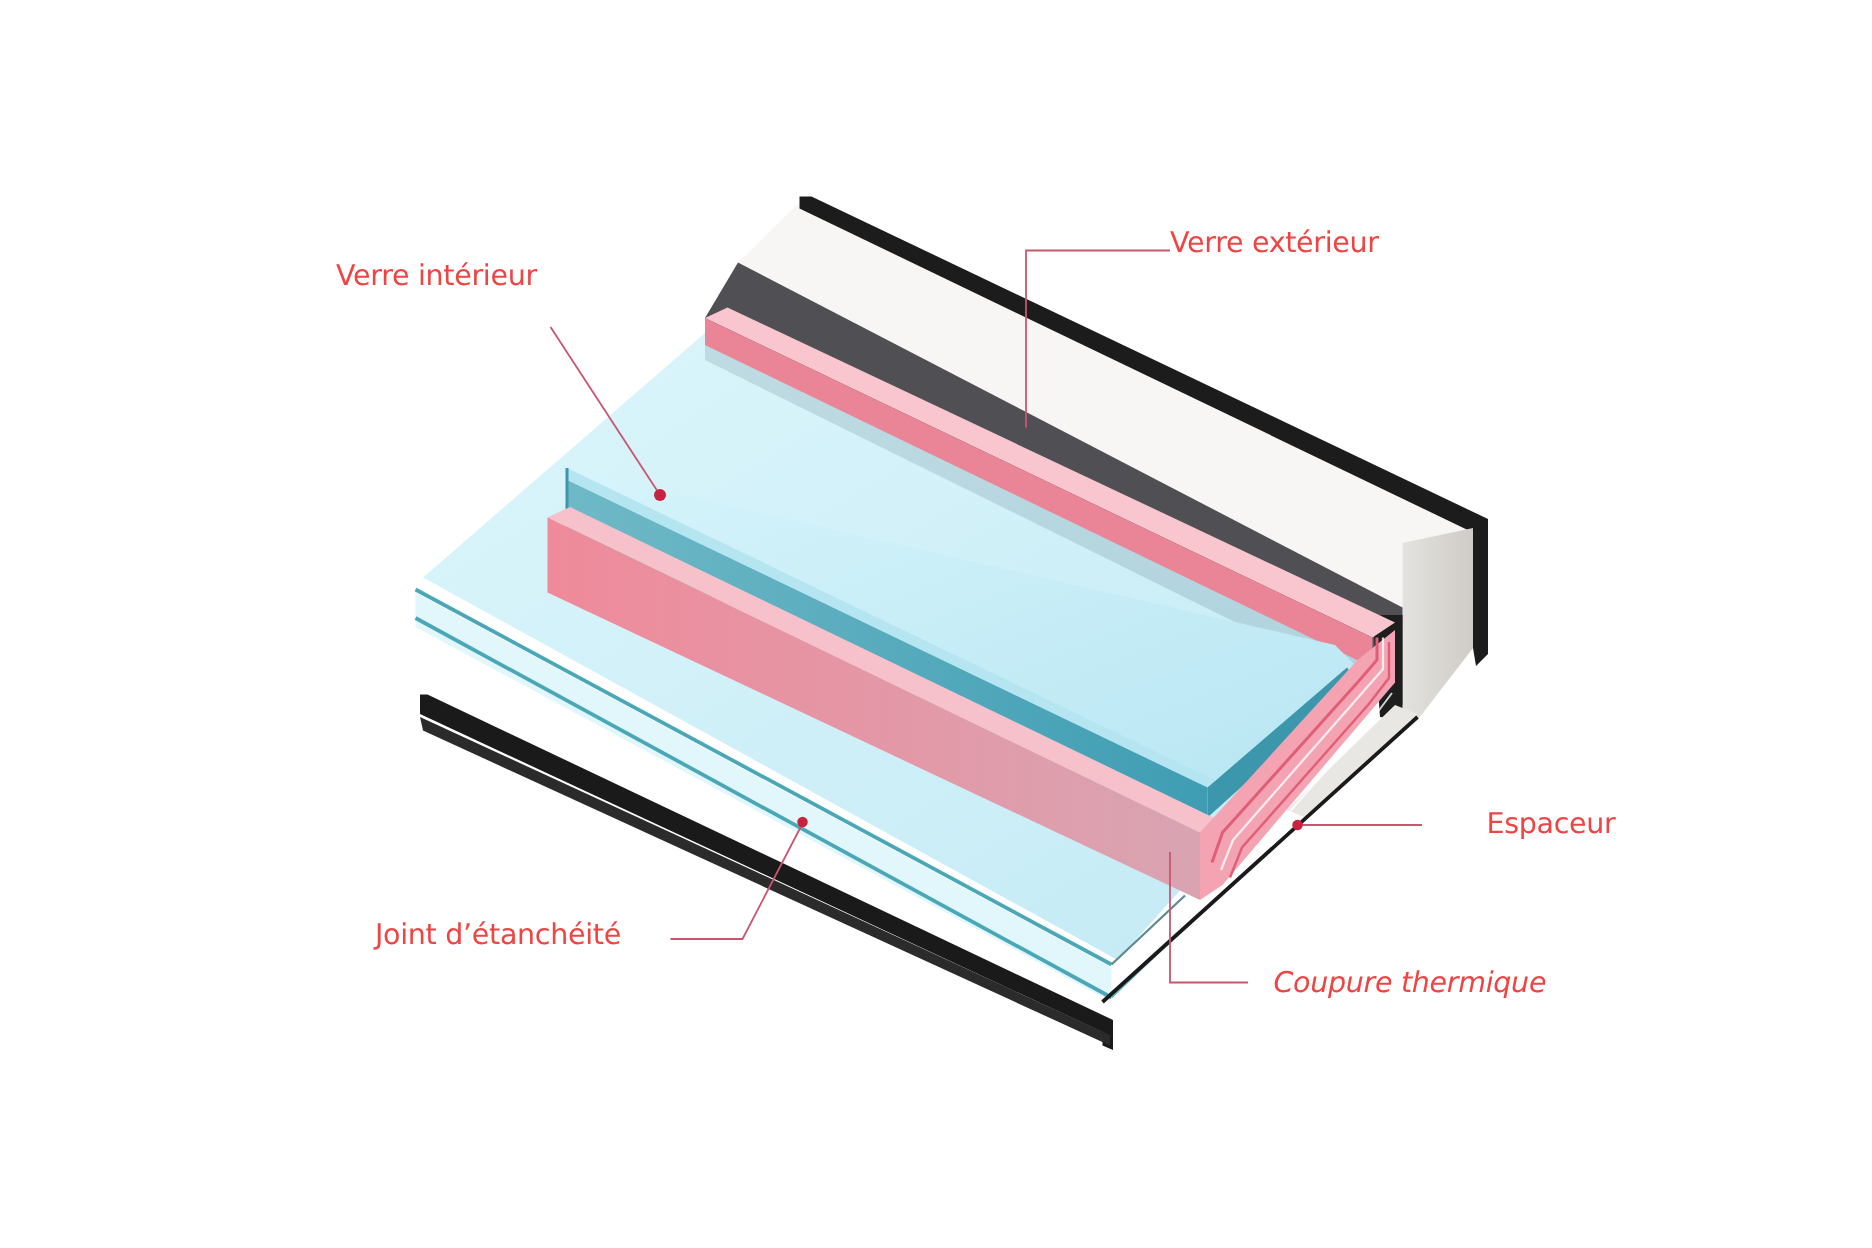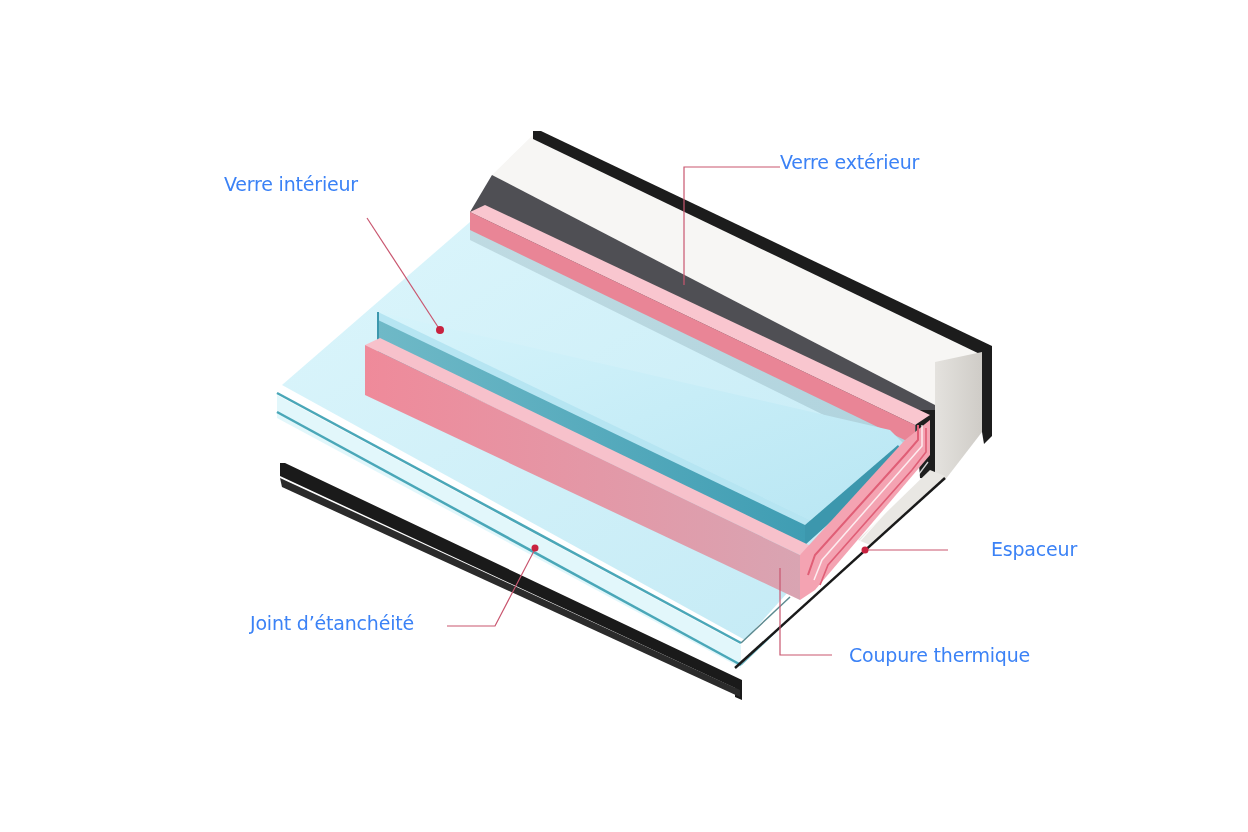--- a/index.html
+++ b/index.html
@@ -2,21 +2,21 @@
 <html><head>
   <meta charset="utf-8">
   <style>
     html, body { margin: 0; padding: 0; background: #ffffff; }
     .canvas { position: relative; width: 1248px; height: 832px; overflow: hidden; background: #ffffff; }
     svg.diagram { position: absolute; left: 0; top: 0; }
     .label {
       position: absolute;
       font-family: "DejaVu Sans", sans-serif;
       font-size: 19px;
-      color: #3b82f6;
+      color: #ef4444;
       white-space: nowrap;
       letter-spacing: -0.2px;
     }
   </style>
 </head>
 <body>
 
 <div class="canvas">
 
   <svg class="diagram" width="1248" height="832" viewBox="0 0 1248 832">
@@ -108,16 +108,16 @@
     <g fill="#c8223f">
       <circle cx="440" cy="330" r="4"></circle>
       <circle cx="865" cy="550" r="3.5"></circle>
       <circle cx="535" cy="548" r="3.5"></circle>
     </g>
   </svg>
 
   <div class="label" style="left:224px; top:173px;">Verre intérieur</div>
   <div class="label" style="left:780px; top:151px;">Verre extérieur</div>
   <div class="label" style="left:959px; top:538px;margin-left:32px;">Espaceur</div>
-  <div class="label" style="left:849px; top:644px;">Coupure thermique</div>
+  <div class="label" style="left:849px; top:644px;font-style:italic;">Coupure thermique</div>
   <div class="label" style="left:250px; top:612px;">Joint d’étanchéité</div>
 
 </div>
 
 </body></html>

